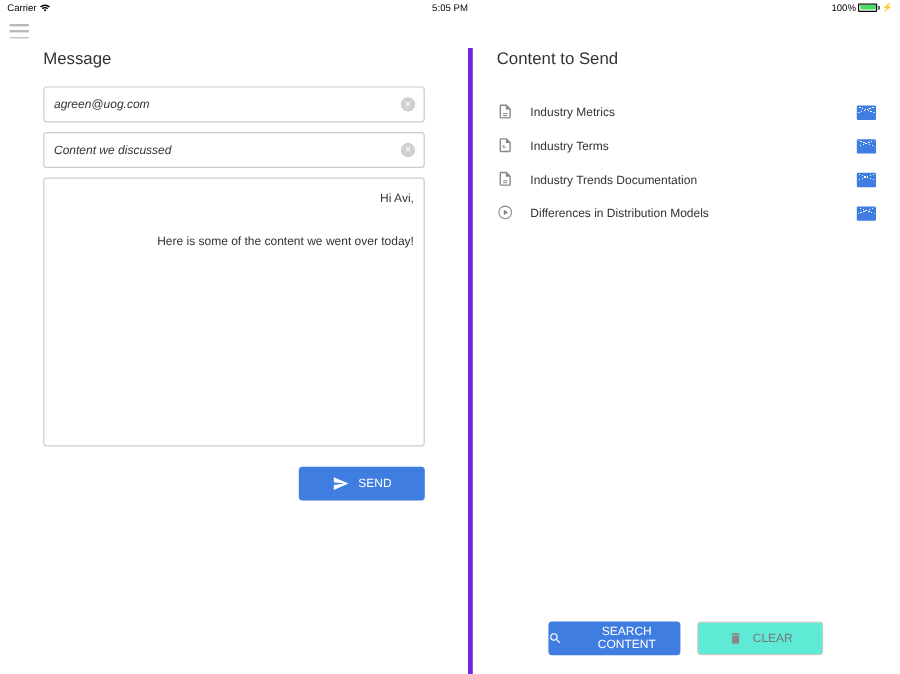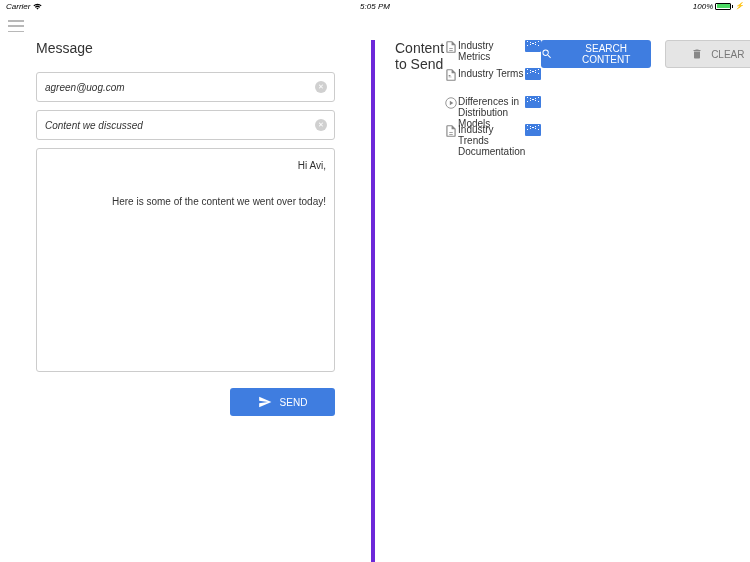--- a/index.html
+++ b/index.html
@@ -17,21 +17,20 @@
     }
     .status-bar {
       height: 12px;
       display: flex;
       align-items: center;
       justify-content: space-between;
       padding: 0 6px;
       font-size: 8px;
       color: #000;
       position: relative;
-      font-style: italic;
     }
     .status-left {
       display: flex;
       align-items: center;
       gap: 3px;
     }
     .status-center {
       position: absolute;
       left: 50%;
       transform: translateX(-50%);
@@ -101,21 +100,21 @@
       width: 413px;
       padding: 0 36px;
       border-right: 4px solid #6d28d9;
       display: flex;
       flex-direction: column;
     }
     .right-panel {
       width: 375px;
       padding: 0 20px 12px 20px;
       display: flex;
-      flex-direction: row;
+      flex-direction: column;
     }
     .panel-title {
       font-size: 14px;
       font-weight: 400;
       color: #333;
       margin-bottom: 16px;
     }
     .input-group {
       margin-bottom: 8px;
       position: relative;
@@ -185,36 +184,37 @@
       font-weight: 500;
       cursor: pointer;
       border: none;
     }
     .btn-primary {
       background: #3f7de0;
       color: #fff;
       width: 105px;
     }
     .btn-secondary {
-      background: #e5e5e5;
+      background: #5eead4;
       color: #777;
       border: 1px solid #ccc;
       width: 105px;
     }
     .send-icon {
       width: 14px;
       height: 14px;
     }
     .content-list {
       flex: 1;
     }
     .content-item {
       display: flex;
-      align-items: flex-start;
+      align-items: flex-end;
       height: 28px;
+      gap: 14px;
     }
     .file-icon {
       width: 14px;
       height: 14px;
       display: flex;
       align-items: center;
       justify-content: center;
       color: #888;
     }
     .content-label {
@@ -334,36 +334,36 @@
           <svg viewBox="0 0 24 24" width="14" height="14" fill="#888">
             <path d="M14 2H6a2 2 0 0 0-2 2v16a2 2 0 0 0 2 2h12a2 2 0 0 0 2-2V8l-6-6zM6 20V4h7v5h5v11H6zm2-8h3v2H8v-2zm0 3h5v1H8v-1z"></path>
           </svg>
         </div>
         <div class="content-label">Industry Terms</div>
         <div class="mail-icon"></div>
       </div>
 
       <div class="content-item">
         <div class="file-icon">
+          <svg viewBox="0 0 24 24" width="14" height="14" fill="#888">
+            <path d="M14 2H6a2 2 0 0 0-2 2v16a2 2 0 0 0 2 2h12a2 2 0 0 0 2-2V8l-6-6zM6 20V4h7v5h5v11H6zm3-6h6v1.5H9V14zm0 3h6v1.5H9V17z"></path>
+          </svg>
+        </div>
+        <div class="content-label">Industry Trends Documentation</div>
+        <div class="mail-icon"></div>
+      </div>
+
+      <div class="content-item">
+        <div class="file-icon">
           <svg viewBox="0 0 24 24" width="14" height="14" fill="none" stroke="#888" stroke-width="1.5">
             <circle cx="12" cy="12" r="9"></circle>
             <path d="M10 8l6 4-6 4V8z" fill="#888" stroke="none"></path>
           </svg>
         </div>
         <div class="content-label">Differences in Distribution Models</div>
-        <div class="mail-icon"></div>
-      </div>
-
-      <div class="content-item">
-        <div class="file-icon">
-          <svg viewBox="0 0 24 24" width="14" height="14" fill="#888">
-            <path d="M14 2H6a2 2 0 0 0-2 2v16a2 2 0 0 0 2 2h12a2 2 0 0 0 2-2V8l-6-6zM6 20V4h7v5h5v11H6zm3-6h6v1.5H9V14zm0 3h6v1.5H9V17z"></path>
-          </svg>
-        </div>
-        <div class="content-label">Industry Trends Documentation</div>
         <div class="mail-icon"></div>
       </div>
 
     </div>
 
     <div class="bottom-buttons">
       <button class="btn btn-primary" style="width:110px">
         <svg class="search-btn-icon" viewBox="0 0 24 24" fill="#fff">
           <path d="M15.5 14h-.79l-.28-.27A6.471 6.471 0 0 0 16 9.5 6.5 6.5 0 1 0 9.5 16c1.61 0 3.09-.59 4.23-1.57l.27.28v.79l5 4.99L20.49 19l-4.99-5zm-6 0C7.01 14 5 11.99 5 9.5S7.01 5 9.5 5 14 7.01 14 9.5 11.99 14 9.5 14z"></path>
         </svg>

